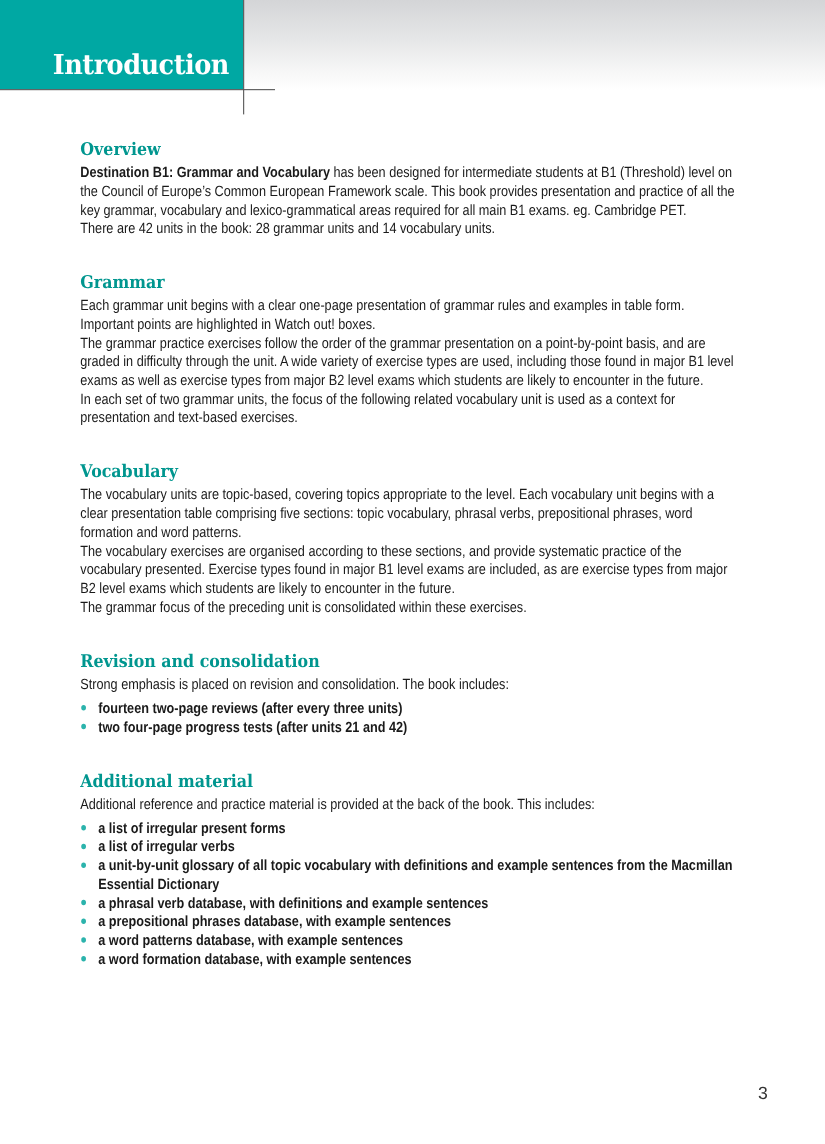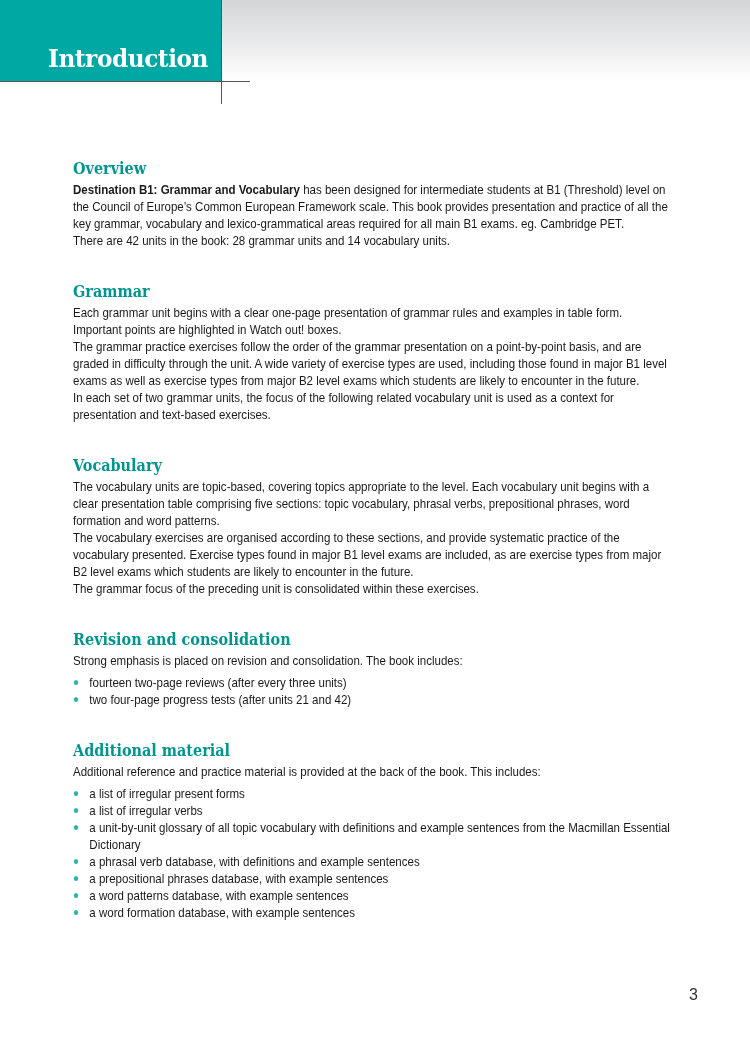--- a/index.html
+++ b/index.html
@@ -28,29 +28,29 @@
     }
 
     .content {
       position: absolute; left: 73px; top: 126px; width: 600px;
       font-size: 13.4px; line-height: 17px;
     }
     .content p, .content li {
       transform: scaleX(0.86); transform-origin: left top;
       width: 116%;
     }
-    .section { margin-bottom: 31px; margin-top: 33px; }
+    .section { margin-bottom: 31px; }
     .section h2 {
       font-family: "DejaVu Serif", serif; font-weight: bold;
       font-size: 16px; color: #00968f; line-height: 20px; margin-bottom: 2px;
       transform: scaleX(0.9); transform-origin: left top;
     }
     .section p { margin: 0; }
     .lead { font-weight: bold; }
-    ul { list-style: none; margin-top: 5px; }
+    ul { list-style: none; margin-top: 5px; font-weight: bold; }
     li { position: relative; padding-left: 19px; }
     li::before {
       content: ""; position: absolute; left: 1px; top: 6px;
       width: 5px; height: 5px; border-radius: 50%; background: #2bb3ac;
     }
     .page-number {
       position: absolute; left: 689px; top: 986px;
       font-family: "Liberation Sans", sans-serif; font-size: 16px; color: #333;
     }
   </style>

